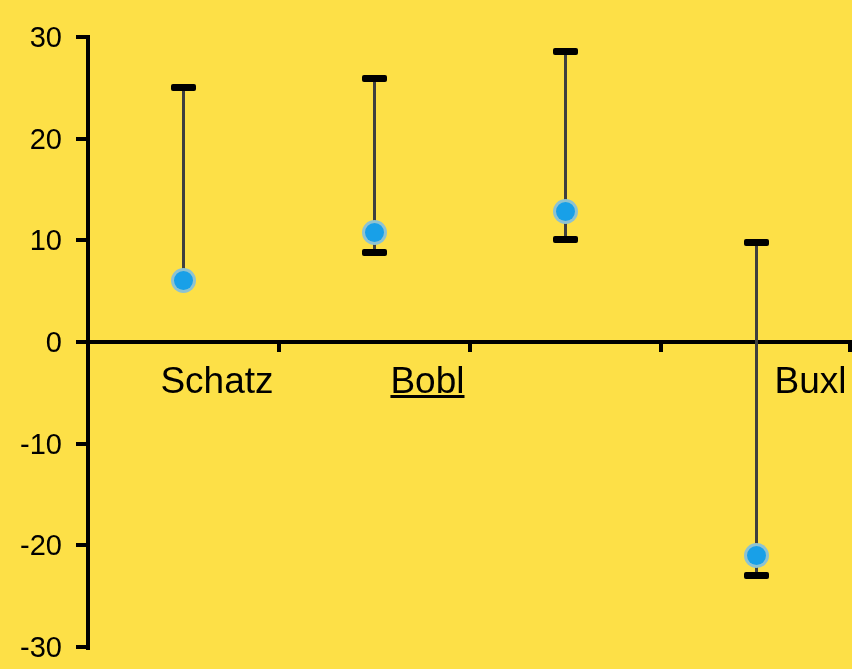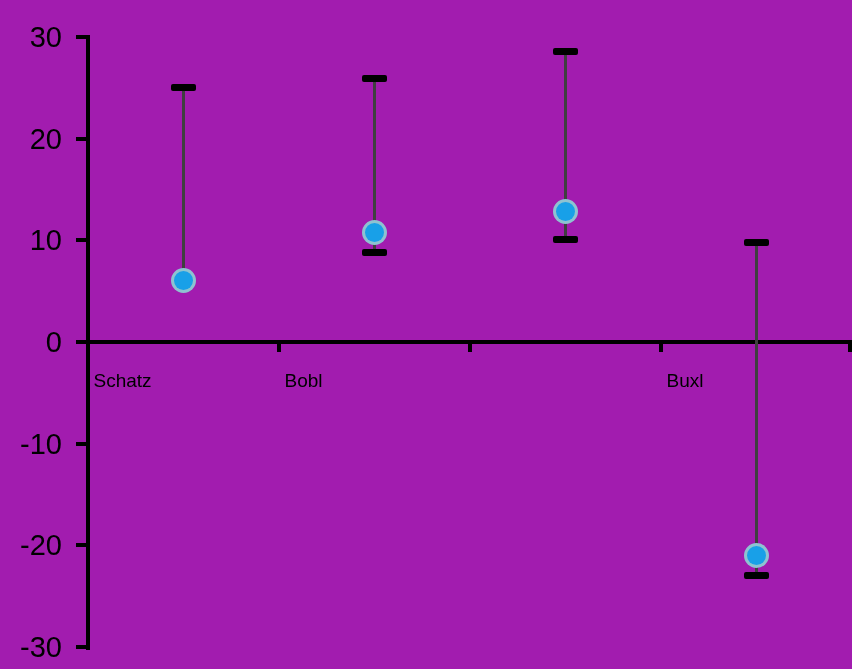--- a/index.html
+++ b/index.html
@@ -5,39 +5,39 @@
   html, body {
     margin: 0;
     padding: 0;
     background: #ffffff;
     font-family: "Liberation Sans", sans-serif;
   }
   .chart {
     position: relative;
     width: 852px;
     height: 669px;
-    background: #a21caf;
+    background: #fde047;
     overflow: hidden;
   }
   .axis-line { position: absolute; z-index: 2; }
   .tick { position: absolute; z-index: 2; }
   .y-tick-label {
     position: absolute;
     z-index: 2;
     text-align: right;
     font-size: 29px;
     color: #000000;
     line-height: 30px;
     white-space: nowrap;
   }
   .category-label {
     position: absolute;
     z-index: 2;
-    text-align: left;
-    font-size: 19px;
+    text-align: right;
+    font-size: 37px;
     color: #000000;
     line-height: 30px;
     white-space: nowrap;
   }
   .whisker { position: absolute; z-index: 3; }
   .cap { position: absolute; z-index: 4; border-radius: 2px; }
   .marker-ring {
     position: absolute;
     z-index: 5;
     border-radius: 50%;
@@ -65,21 +65,21 @@
     <div class="y-tick-label" style="right: 790px; top: 428.7px; width: 80px; color: rgb(0, 0, 0);">-10</div>
     <div class="tick" style="left: 76px; top: 543.4px; width: 12px; height: 4px; background: rgb(0, 0, 0);"></div>
     <div class="y-tick-label" style="right: 790px; top: 530.4px; width: 80px; color: rgb(0, 0, 0);">-20</div>
     <div class="tick" style="left: 76px; top: 645.1px; width: 12px; height: 4px; background: rgb(0, 0, 0);"></div>
     <div class="y-tick-label" style="right: 790px; top: 632.1px; width: 80px; color: rgb(0, 0, 0);">-30</div>
     <div class="tick" style="left: 277px; top: 342px; width: 4px; height: 10px; background: rgb(0, 0, 0);"></div>
     <div class="tick" style="left: 468px; top: 342px; width: 4px; height: 10px; background: rgb(0, 0, 0);"></div>
     <div class="tick" style="left: 659px; top: 342px; width: 4px; height: 10px; background: rgb(0, 0, 0);"></div>
     <div class="tick" style="left: 848px; top: 342px; width: 4px; height: 10px; background: rgb(0, 0, 0);"></div>
     <div class="category-label" style="left: 93.5px; top: 366px; width: 180px; color: rgb(0, 0, 0);">Schatz</div>
-    <div class="category-label" style="left: 284.5px; top: 366px; width: 180px; color: rgb(0, 0, 0);">Bobl</div>
+    <div class="category-label" style="left: 284.5px; top: 366px; width: 180px; color: rgb(0, 0, 0); text-decoration: underline;">Bobl</div>
     <div class="category-label" style="left: 666.5px; top: 366px; width: 180px; color: rgb(0, 0, 0);">Buxl</div>
     <div class="whisker" style="left: 182px; top: 87.75px; width: 3px; height: 193.23px; background: rgb(63, 63, 63);"></div>
     <div class="cap" style="left: 171px; top: 84.25px; width: 25px; height: 7px; background: rgb(0, 0, 0);"></div>
     <div class="marker-ring" style="left: 171px; top: 268.48px; width: 25px; height: 25px; background: rgb(142, 195, 209);">
       <div class="marker-fill" style="width: 19px; height: 19px; background: rgb(24, 160, 232);"></div>
     </div>
     <div class="whisker" style="left: 373px; top: 78.597px; width: 3px; height: 173.907px; background: rgb(63, 63, 63);"></div>
     <div class="cap" style="left: 362px; top: 75.097px; width: 25px; height: 7px; background: rgb(0, 0, 0);"></div>
     <div class="cap" style="left: 362px; top: 249.004px; width: 25px; height: 7px; background: rgb(0, 0, 0);"></div>
     <div class="marker-ring" style="left: 362px; top: 219.664px; width: 25px; height: 25px; background: rgb(142, 195, 209);">

